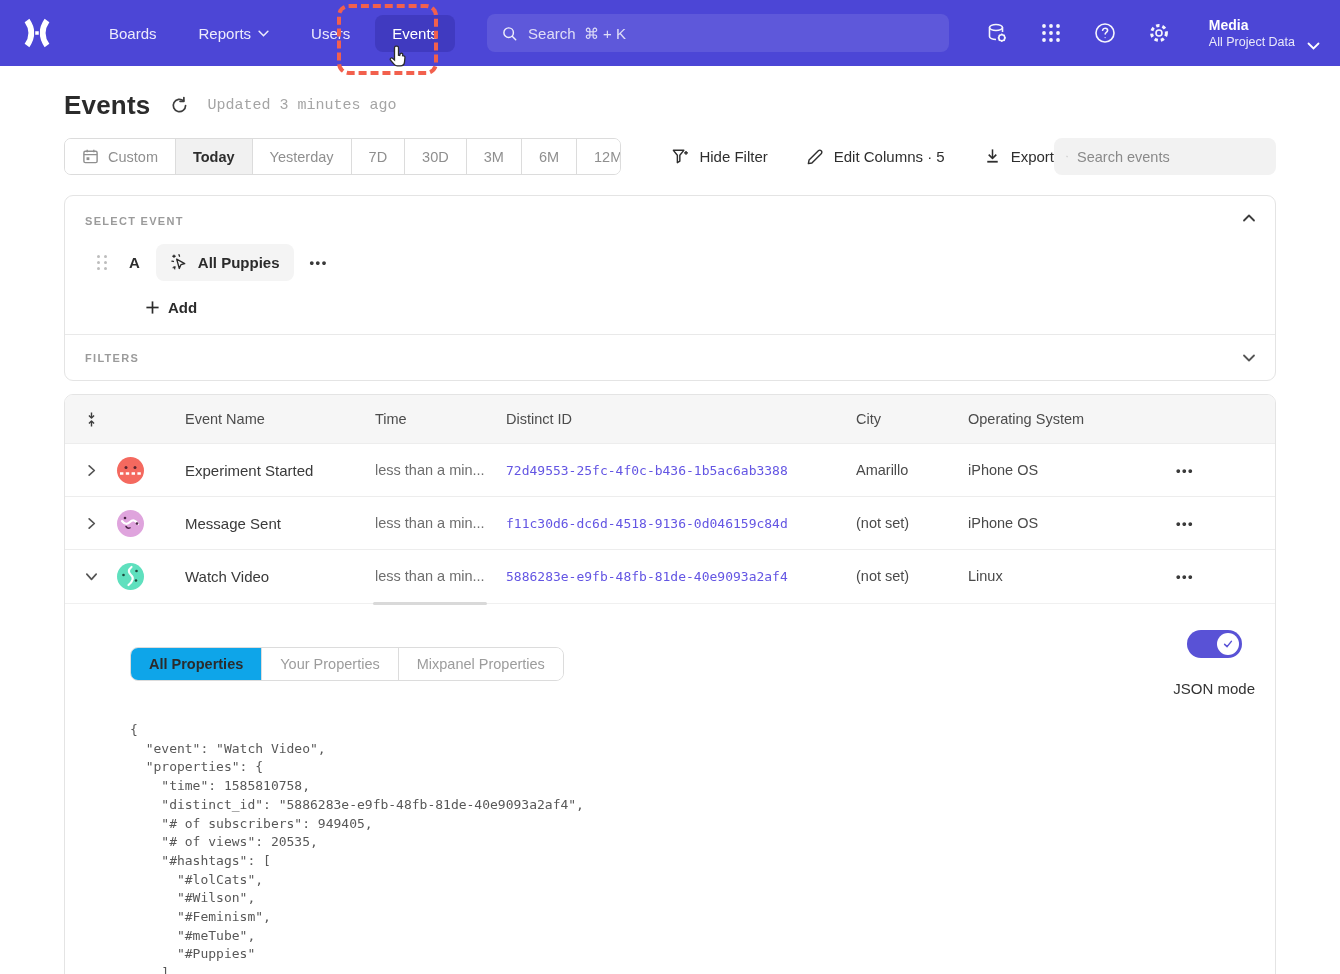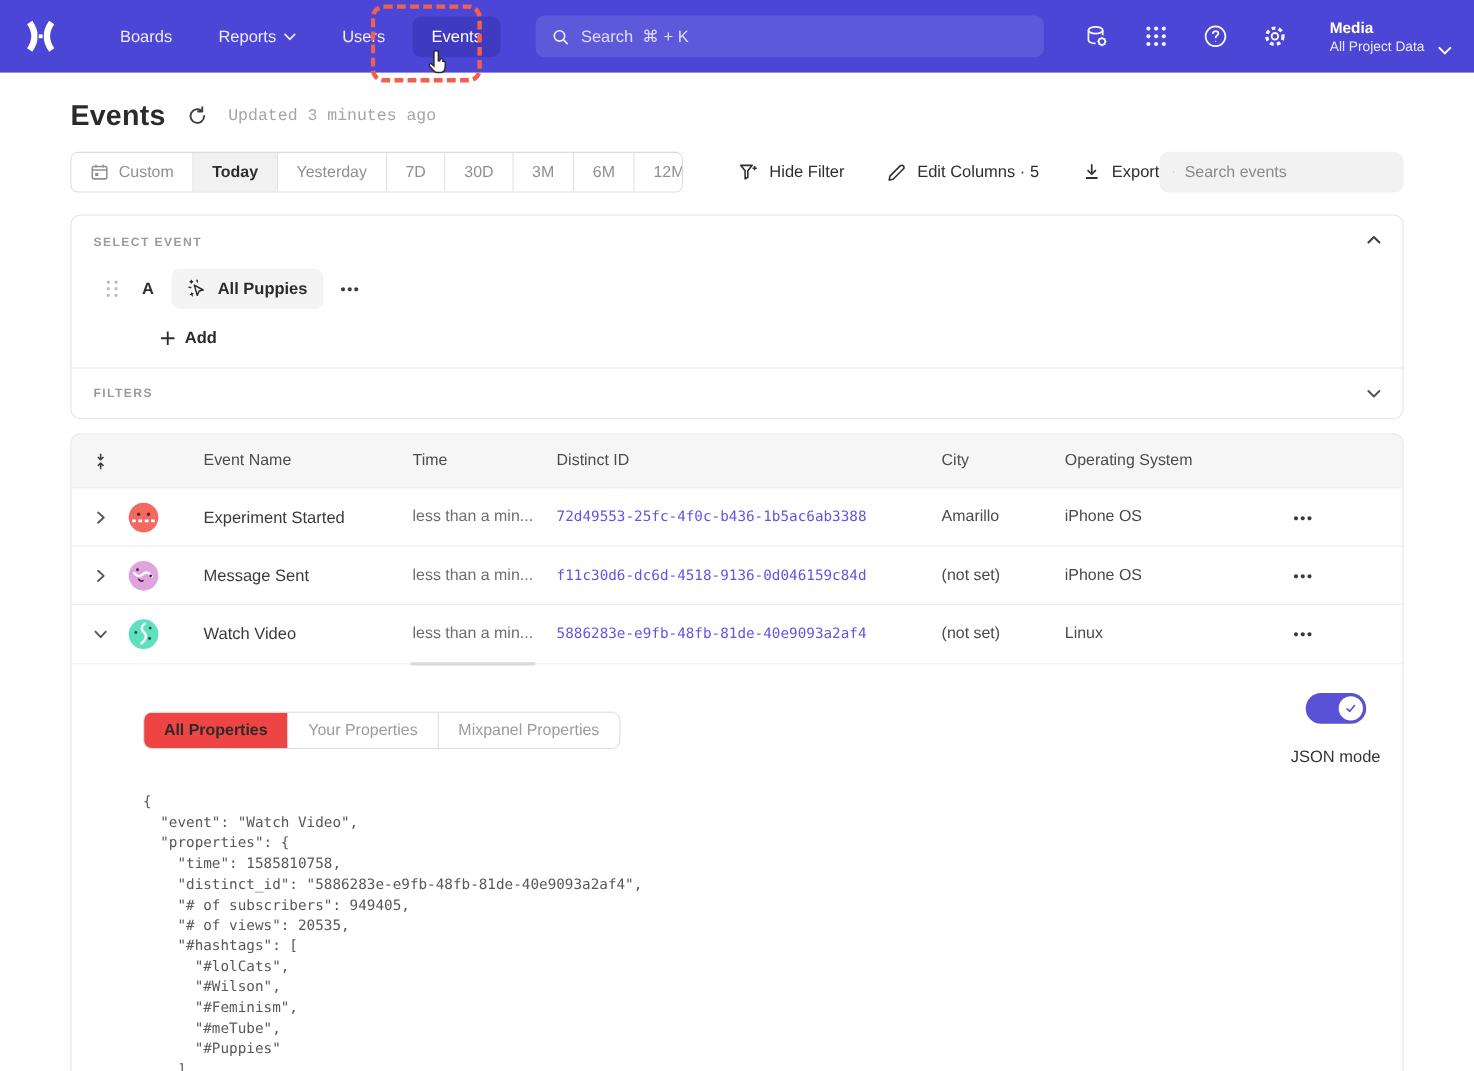--- a/index.html
+++ b/index.html
@@ -97,21 +97,21 @@
   .hscroll .track { position:absolute; left:0; right:0; top:1px; height:1px; background:#F0F0F0; }
   .hscroll .thumb { position:absolute; left:308px; top:0; width:114px; height:3px; background:#D9D9D9; border-radius:2px; cursor:pointer; }
 
   
   .detail { padding:23px 20px 30px 65px; }
   .detail-top { display:flex; align-items:center; }
   .tabs { display:flex; border:1px solid #DCDCDC; border-radius:8px; overflow:hidden; height:34px; }
   .tab { display:flex; align-items:center; padding:0 18px; font-size:14.5px; color:#9C9C9C;
     border-right:1px solid #DCDCDC; cursor:pointer; background:#fff; white-space:nowrap; }
   .tab:last-child { border-right:none; }
-  .tab.active { background:#ef4444; color:#2B2B2B; font-weight:700; }
+  .tab.active { background:#0ea5e9; color:#2B2B2B; font-weight:700; }
   .toggle-wrap { margin-left:auto; display:flex; align-items:center; gap:22px; padding-right:0px;flex-direction:column; }
   .toggle { width:55px; height:28px; background:#5952D6; border-radius:14px; position:relative; cursor:pointer; }
   .knob { position:absolute; right:3px; top:3px; width:22px; height:22px; background:#fff; border-radius:50%;
     display:flex; align-items:center; justify-content:center; }
   .knob svg { width:12px; height:12px; color:#5952D6; }
   .toggle-label { font-size:15px; color:#333; }
   .json-pre { margin-top:24px; font-family:"DejaVu Sans Mono", monospace; font-size:13px;
     line-height:18.7px; color:#585858; white-space:pre; }
 </style>
 </head>

